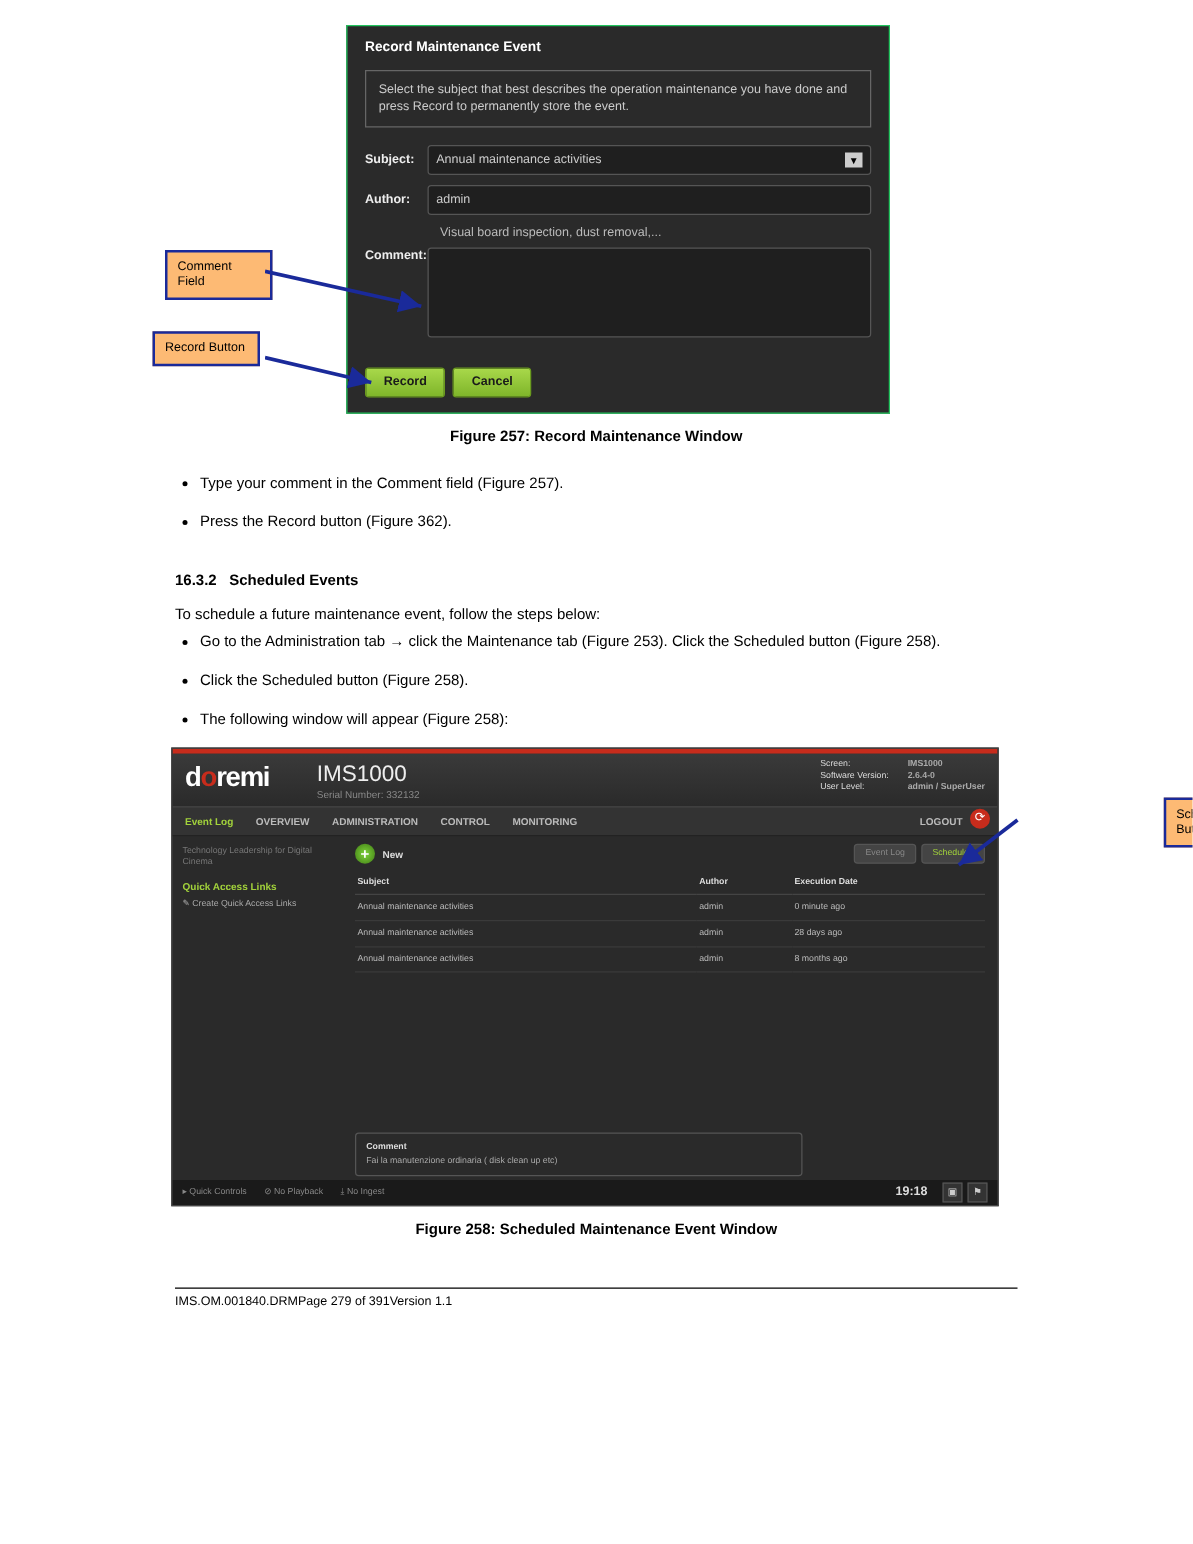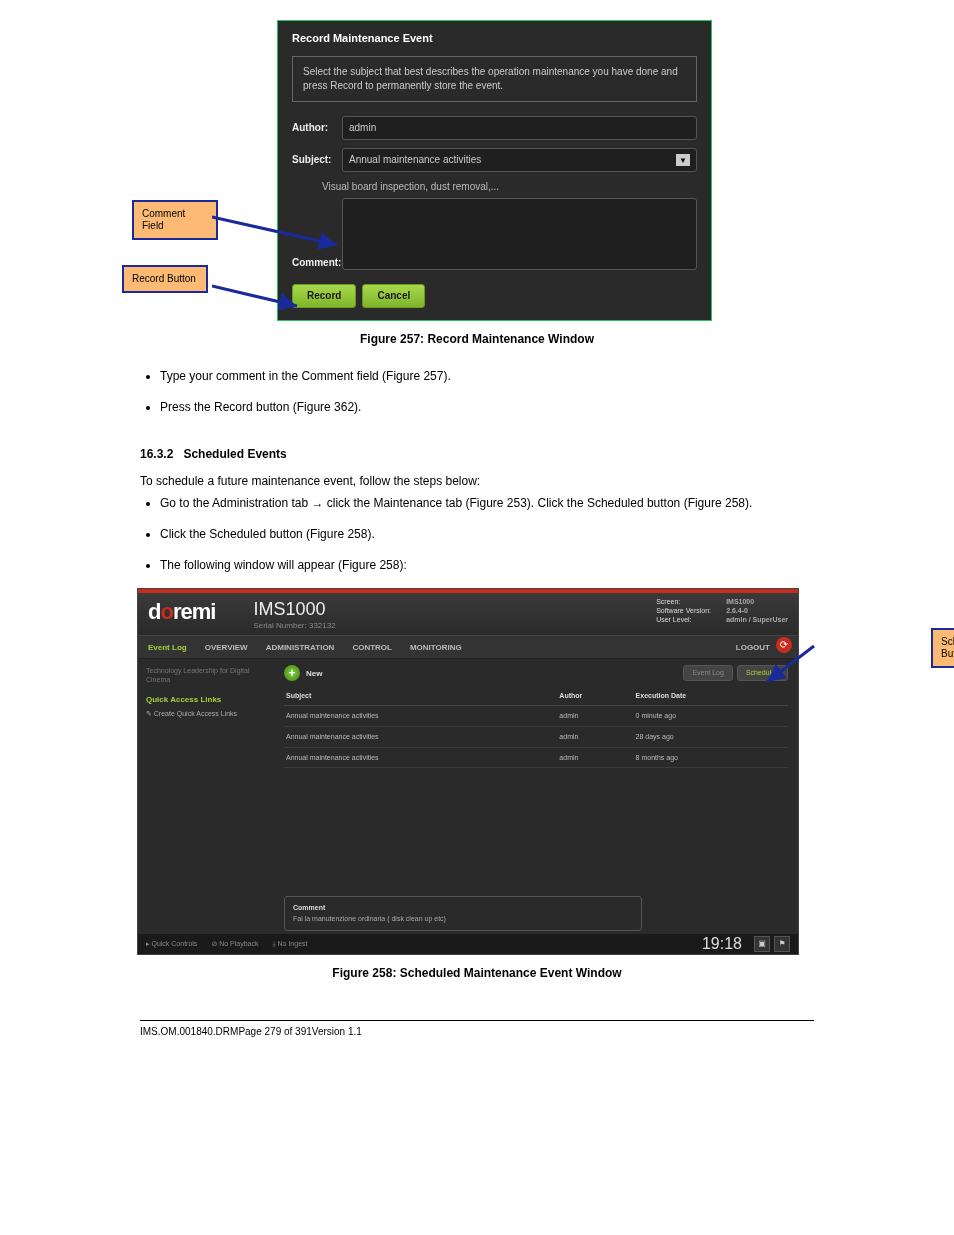--- a/index.html
+++ b/index.html
@@ -11,22 +11,22 @@
 .fig-caption{text-align:center;font-weight:bold;margin:10px 0 20px}
 .footer{display:flex;border-top:1px solid #000;margin:38px 140px 0;padding-top:4px;font-size:10px}
 .fig1-wrap{position:relative;margin:20px auto 0;width:680px}
 .dialog{width:405px;margin-left:140px;background:#2a2a2a;border:1px solid #22c55e;color:#ddd;font-family:Arial,sans-serif;font-size:10px;padding:10px 14px 12px}
 .dialog .dlg-title{font-weight:bold;color:#fff;font-size:11px;margin-bottom:10px}
 .dialog .dlg-instr{border:1px solid #666;padding:8px 10px;color:#ccc;margin-bottom:14px}
 .dialog .row{display:flex;align-items:center;margin-bottom:8px}
 .dialog .row label{width:50px;font-weight:bold;color:#eee}
 .dialog .row .fld{flex:1;background:#1f1f1f;border:1px solid #555;border-radius:3px;padding:4px 6px;color:#ccc;display:flex;justify-content:space-between;align-items:center}
 .dialog .row .fld .dd{width:14px;height:12px;background:#ccc;display:flex;align-items:center;justify-content:center;color:#000;font-size:8px}
-.dialog .hint{margin-left:30px;color:#bbb;margin-bottom:4px}
-.dialog .comment-row{display:flex;align-items:flex-end;margin-bottom:14px}
+.dialog .hint{margin-left:60px;color:#bbb;margin-bottom:4px}
+.dialog .comment-row{display:flex;align-items:flex-start;margin-bottom:24px}
 .dialog .comment-row label{width:50px;font-weight:bold;color:#eee}
 .dialog .comment-row .ta{flex:1;height:70px;background:#1f1f1f;border:1px solid #555;border-radius:3px}
 .dialog .btns{display:flex;gap:6px}
 .dialog .btn{background:linear-gradient(#a8d84a,#7fb52a);border:1px solid #6a9a1e;border-radius:3px;color:#1a1a1a;font-size:10px;padding:4px 14px;font-weight:bold}
 .callout{position:absolute;border:2px solid #1a2a9a;background:#fdba74;font-size:10px;padding:6px 8px;line-height:1.2}
 .arrow-svg{position:absolute;pointer-events:none}
 .fig2-wrap{position:relative;margin:6px auto 0;width:680px}
 .app{width:660px;height:365px;margin-left:0;background:#2a2a2a;color:#ccc;font-size:9px;position:relative;overflow:hidden;border:1px solid #444}
 .app .topbar{height:4px;background:#c72c1c}
 .app .hdr{display:flex;align-items:flex-start;padding:4px 10px;background:linear-gradient(#3a3a3a,#2a2a2a)}
@@ -53,44 +53,44 @@
 .app .toggle .t{background:#444;border:1px solid #555;border-radius:3px;padding:2px 8px;color:#888;margin-left:4px}
 .app .toggle .t.on{color:#a2d23b}
 .app table{width:100%;border-collapse:collapse;font-size:7px;color:#bbb}
 .app th{text-align:left;color:#ddd;font-weight:bold;border-bottom:1px solid #444;padding:4px 2px}
 .app td{padding:5px 2px;border-bottom:1px solid #3a3a3a}
 .app .comment-box{position:absolute;left:10px;bottom:28px;width:340px;border:1px solid #555;border-radius:3px;padding:6px 8px}
 .app .comment-box .ct{font-weight:bold;color:#ddd;font-size:7px;margin-bottom:2px}
 .app .comment-box .cb{color:#aaa;font-size:7px}
 .app .statusbar{position:absolute;left:0;right:0;bottom:0;height:20px;background:#1a1a1a;display:flex;align-items:center;padding:0 8px;font-size:7px;color:#888}
 .app .statusbar .sb{margin-right:14px}
-.app .statusbar .time{margin-left:auto;color:#ddd;font-size:16px;font-weight:normal;margin-right:8px}
+.app .statusbar .time{margin-left:auto;color:#ddd;font-size:10px;font-weight:bold;margin-right:8px}
 .app .statusbar .ic{width:14px;height:14px;background:#333;border:1px solid #555;margin-left:4px;display:flex;align-items:center;justify-content:center;font-size:8px;color:#ccc}
 .app .refresh-ic{position:absolute;right:6px;top:48px;width:16px;height:16px;border-radius:8px;background:#c72c1c;color:#fff;display:flex;align-items:center;justify-content:center;font-size:10px}
 </style>
 </head>
 <body>
 <div class="page">
 
 <div class="fig1-wrap">
   <div class="dialog">
     <div class="dlg-title">Record Maintenance Event</div>
     <div class="dlg-instr">Select the subject that best describes the operation maintenance you have done and press Record to permanently store the event.</div>
     <div class="row">
+      <label>Subject:</label>
+      <div class="fld">
+        <span>Annual maintenance activities</span>
+        <span class="dd">▼</span>
+      </div>
+    </div>
+    <div class="row">
       <label>Author:</label>
       <div class="fld">
             <span>admin</span>
           </div>
-    </div>
-    <div class="row">
-      <label>Subject:</label>
-      <div class="fld">
-        <span>Annual maintenance activities</span>
-        <span class="dd">▼</span>
-      </div>
     </div>
     <div class="hint">Visual board inspection, dust removal,...</div>
     <div class="comment-row">
       <label>Comment:</label>
       <div class="ta"></div>
     </div>
     <div class="btns">
       <div class="btn">Record</div>
       <div class="btn">Cancel</div>
     </div>

